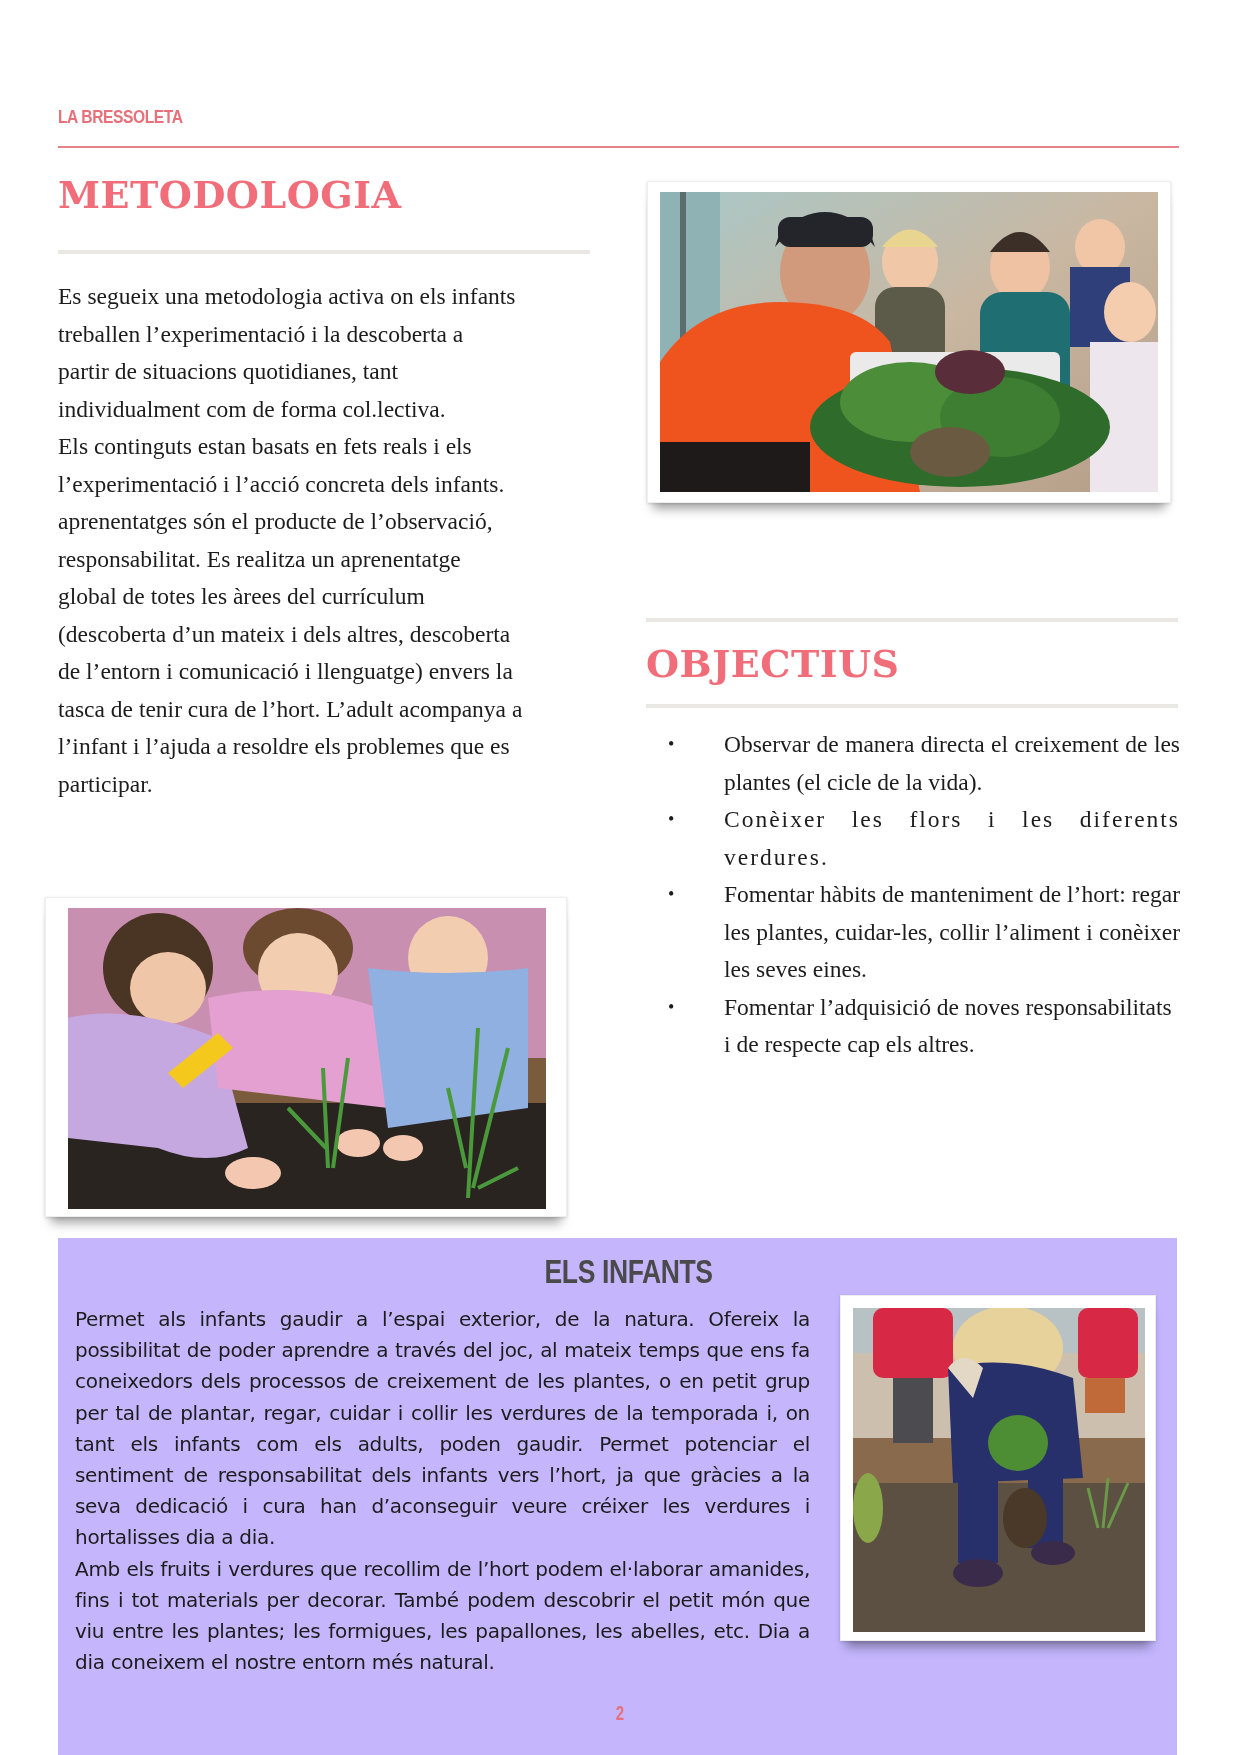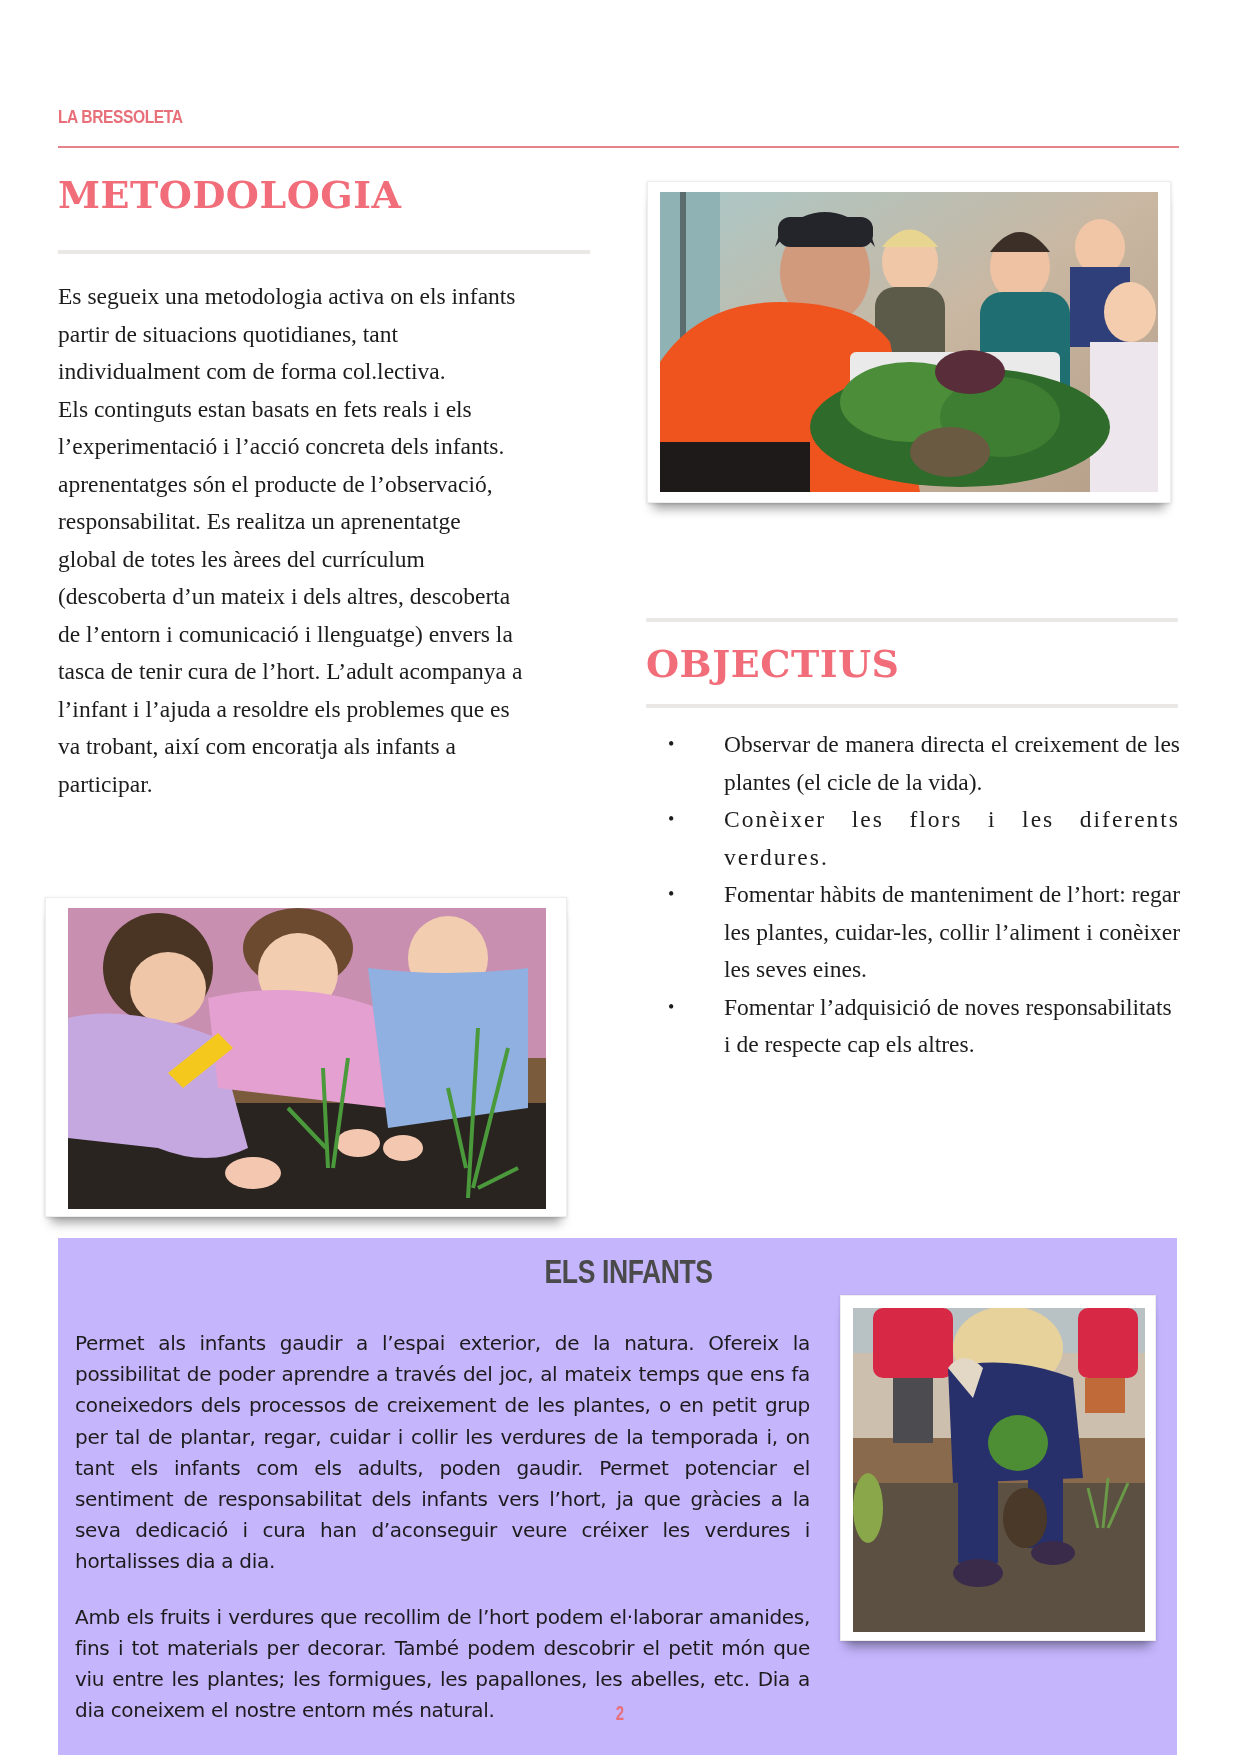--- a/index.html
+++ b/index.html
@@ -42,51 +42,51 @@
     .infants-title {
       position: absolute; left: 0; width: 1119px; top: 14px; text-align: center;
       font-family: "Liberation Sans", sans-serif; font-weight: bold; font-size: 34px; color: #4a4a4a;
       transform: scaleX(0.78); transform-origin: 610px center; letter-spacing: -0.5px; margin: 0;
     }
     .infants-text {
       position: absolute; left: 17px; top: 66px; width: 735px; margin: 0;
       font-family: "DejaVu Sans", sans-serif; font-size: 20px; line-height: 31.2px;
       text-align: justify; color: #1c1c1c; letter-spacing: -0.3px;
     }
-    .infants-text .p2 { display: block; margin-top: 24px; }
+    .infants-text .p2 { display: block; }
 
     .page-number {
       position: absolute; left: 0; width: 1240px; top: 1702px; text-align: center;
       font-family: "Liberation Sans", sans-serif; font-weight: bold; font-size: 20px; color: #e8707a;
       transform: scaleX(0.75);
     }
   </style>
 </head>
 <body>
 
 <div class="header-brand">LA BRESSOLETA</div>
 <div class="header-rule"></div>
 
 <h1 class="section-title" style="left:58px; top:172px;">METODOLOGIA</h1>
 <div class="gray-rule" style="left:58px; top:250px; width:532px;"></div>
 
 <div class="body-text" style="left:58px; top:278px; width:560px;">
   <div>Es segueix una metodologia activa on els infants</div>
+  <div>treballen l’experimentació i la descoberta a</div>
   <div>partir de situacions quotidianes, tant</div>
   <div>individualment com de forma col.lectiva.</div>
   <div>Els continguts estan basats en fets reals i els</div>
   <div>l’experimentació i l’acció concreta dels infants.</div>
   <div>aprenentatges són el producte de l’observació,</div>
   <div>responsabilitat. Es realitza un aprenentatge</div>
   <div>global de totes les àrees del currículum</div>
   <div>(descoberta d’un mateix i dels altres, descoberta</div>
   <div>de l’entorn i comunicació i llenguatge) envers la</div>
   <div>tasca de tenir cura de l’hort. L’adult acompanya a</div>
   <div>l’infant i l’ajuda a resoldre els problemes que es</div>
-  <div>va trobant, així com encoratja als infants a</div>
   <div>participar.</div>
 </div>
 
 <div class="photo-frame" style="left:647px; top:181px; width:524px; height:322px;">
   <div class="photo" style="left:12px; top:10px; width:498px; height:300px;">
     <svg width="498" height="300" viewBox="0 0 498 300" preserveAspectRatio="none">
       <defs>
         <linearGradient id="bg1" x1="0" y1="0" x2="1" y2="1">
           <stop offset="0" stop-color="#a9c8c8"></stop>
           <stop offset="0.5" stop-color="#c9b7a2"></stop>

